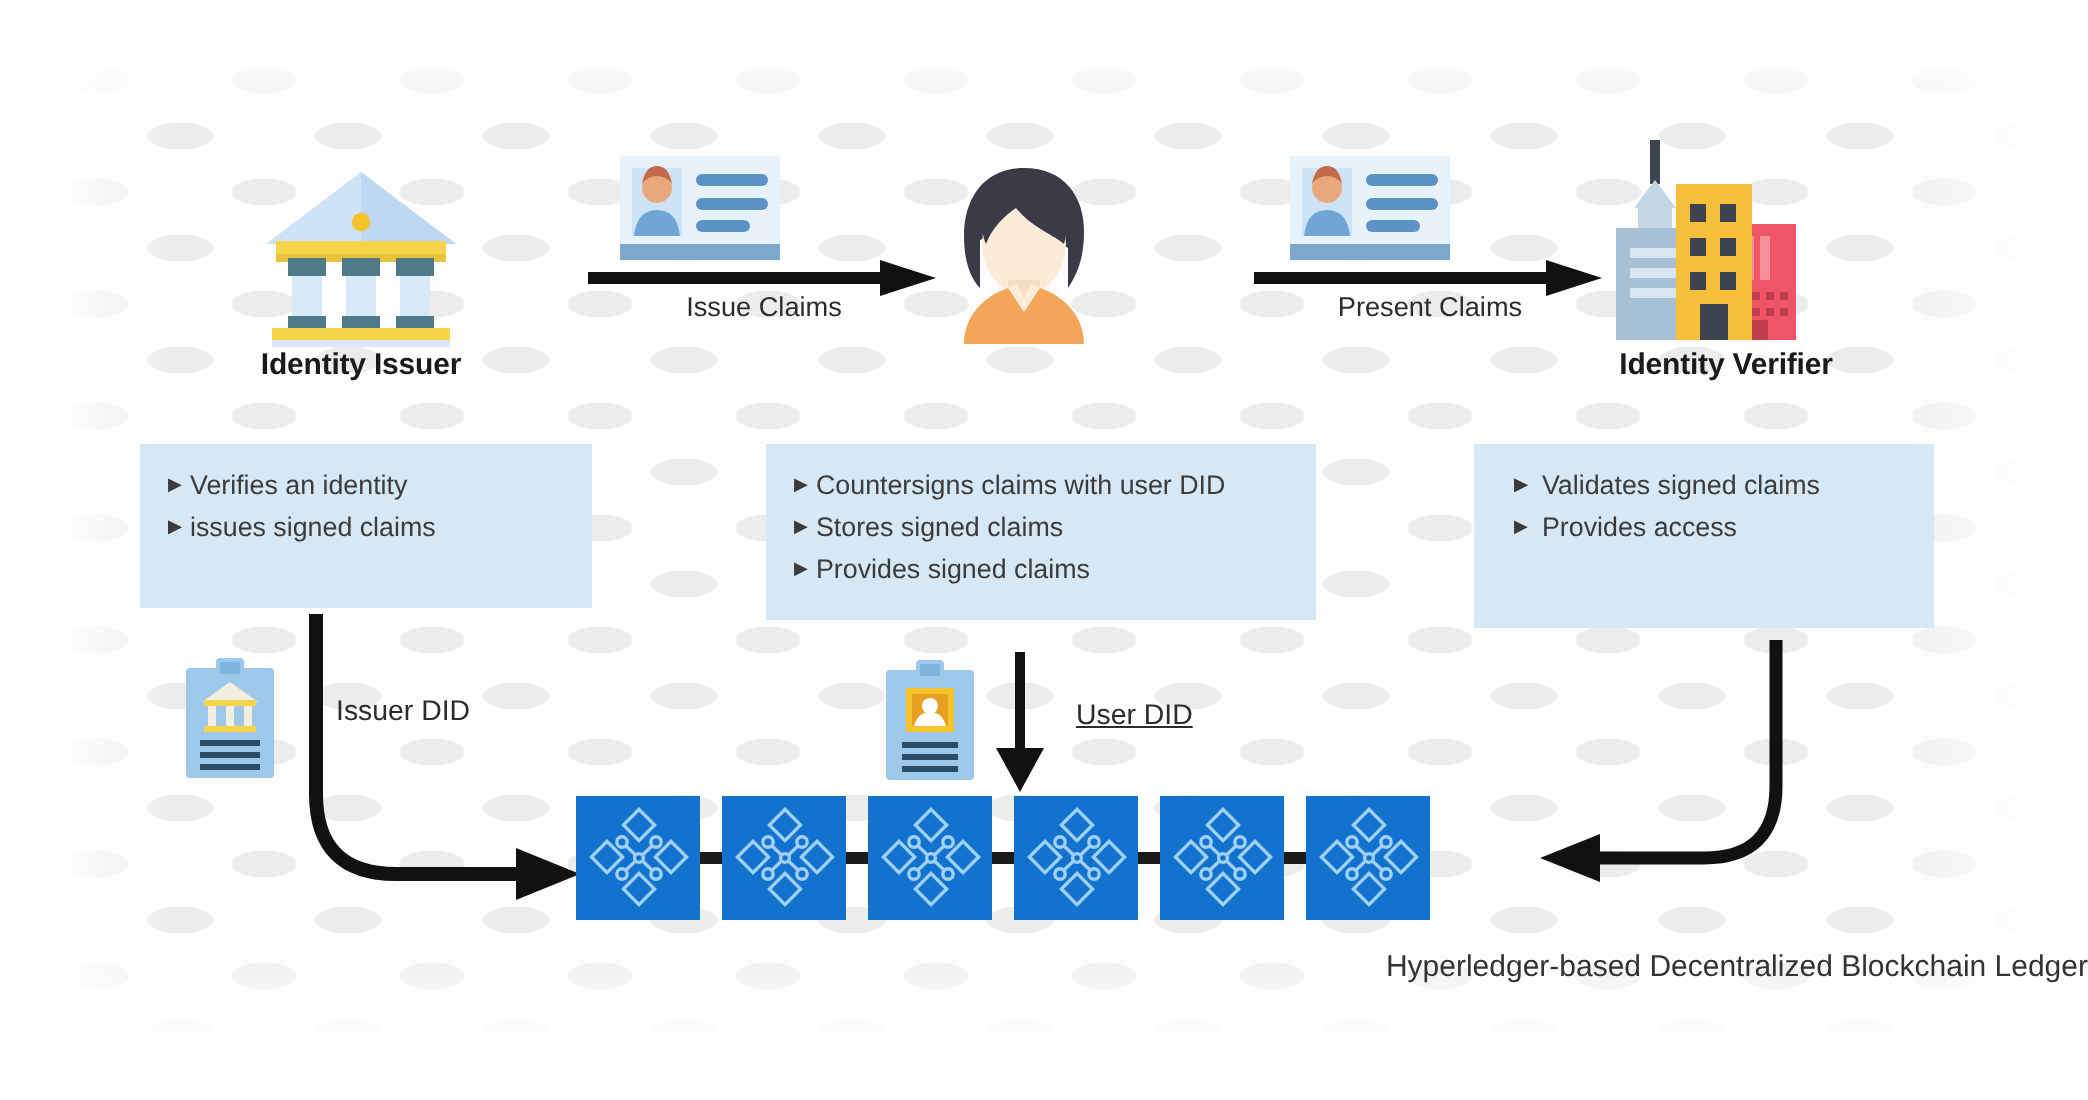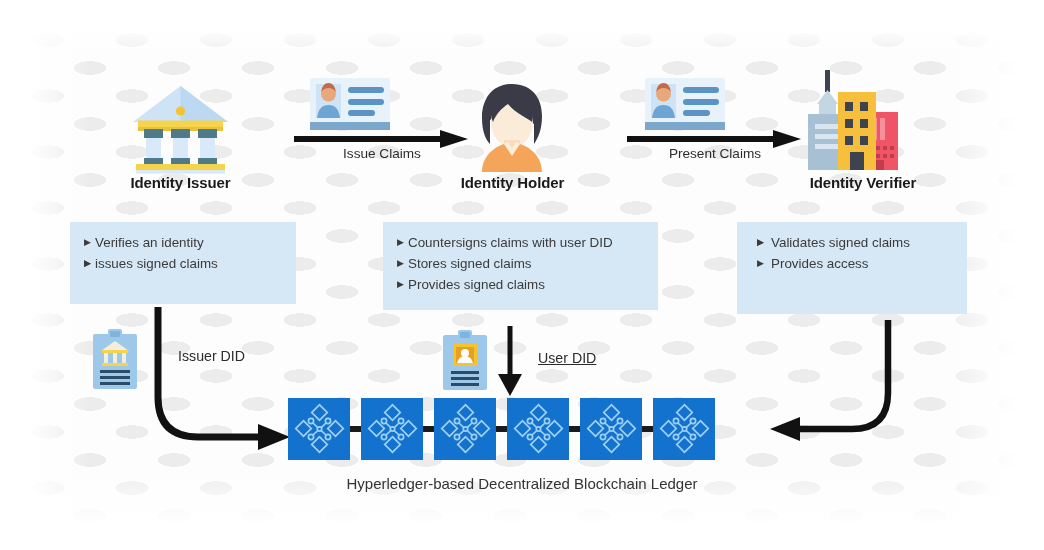--- a/index.html
+++ b/index.html
@@ -123,21 +123,21 @@
     position: absolute;
     width: 11px;
     height: 6px;
     background: #1b1b1b;
     top: 28px;
   }
   .ledger-caption {
     position: absolute;
     left: 0; top: 475px;
     width: 1044px;
-    text-align: center;
+    text-align: right;
     font-size: 15px;
     color: #333333;
   }
 
   
   .did-label {
     position: absolute;
     font-size: 14.2px;
     color: #2c2c2c;
     white-space: nowrap;
@@ -202,21 +202,20 @@
   <div class="node" style="left:466px; top:80px;">
     <svg width="92" height="92" viewBox="0 0 92 92">
       <path d="M46 4 C26 4 16 19 16 38 C16 52 20 60 24 64 L24 40 C24 40 34 36 42 28 C50 38 66 42 68 44 L68 64 C72 58 76 50 76 36 C76 18 66 4 46 4 Z" fill="#3b3b47"></path>
       <ellipse cx="46" cy="42" rx="21" ry="25" fill="#fbecd9"></ellipse>
       <path d="M46 6 C30 6 25 18 25 32 C25 36 26 40 27 42 C30 34 36 28 42 24 C50 34 62 38 66 42 C67 39 67 35 67 31 C67 17 62 6 46 6 Z" fill="#3b3b47"></path>
       <path d="M38 60 h16 v10 h-16 z" fill="#f7dcc0"></path>
       <path d="M46 92 L16 92 C16 78 26 68 38 64 L46 74 L54 64 C66 68 76 78 76 92 Z" fill="#f5a55a"></path>
       <path d="M38 64 L46 76 L54 64 L50 62 L46 68 L42 62 Z" fill="#fbecd9"></path>
     </svg>
   </div>
-  <div class="actor-title" style="left:400px; top:174px; width:225px;">Identity Holder</div>
 
   <div class="node" style="left:645px; top:78px;">
     <svg width="80" height="52" viewBox="0 0 80 52">
       <rect x="0" y="0" width="80" height="52" rx="2" fill="#e8f2fb"></rect>
       <rect x="0" y="44" width="80" height="8" fill="#7ba7cd"></rect>
       <rect x="6" y="6" width="25" height="34" fill="#cfe3f7"></rect>
       <circle cx="18.5" cy="16" r="7.5" fill="#e8a87c"></circle>
       <path d="M11 14 q1.5 -9 7.5 -9 q6 0 7.5 9 q-3 -4 -7.5 -4 q-4.5 0 -7.5 4 z" fill="#c26a4a"></path>
       <path d="M7 40 q1.5 -13 11.5 -13 q10 0 11.5 13 z" fill="#6ea5d4"></path>
       <rect x="38" y="9" width="36" height="6" rx="3" fill="#5b93c4"></rect>
@@ -298,21 +297,21 @@
       <rect x="9" y="21" width="26" height="3" fill="#f5d44b"></rect>
       <rect x="11" y="24" width="4" height="11" fill="#f3efe0"></rect>
       <rect x="20" y="24" width="4" height="11" fill="#f3efe0"></rect>
       <rect x="29" y="24" width="4" height="11" fill="#f3efe0"></rect>
       <rect x="9" y="34" width="26" height="3" fill="#f5d44b"></rect>
       <rect x="7" y="41" width="30" height="3" fill="#2b4c66"></rect>
       <rect x="7" y="47" width="30" height="3" fill="#2b4c66"></rect>
       <rect x="7" y="53" width="30" height="3" fill="#2b4c66"></rect>
     </svg>
   </div>
-  <div class="did-label" style="left:178px; top:348px;text-align:center;">Issuer DID</div>
+  <div class="did-label" style="left:168px; top:348px;text-align:center;">Issuer DID</div>
 
   <div class="node" style="left:140px; top:305px;">
     <svg width="160" height="150" viewBox="0 0 160 150">
       <path d="M18 2 L18 92 Q18 132 58 132 L122 132" stroke="#111111" stroke-width="7" fill="none" stroke-linecap="butt"></path>
       <polygon points="118,119 150,132 118,145" fill="#111111"></polygon>
     </svg>
   </div>
 
   <div class="node" style="left:443px; top:330px;">
     <svg width="44" height="60" viewBox="0 0 44 60">

